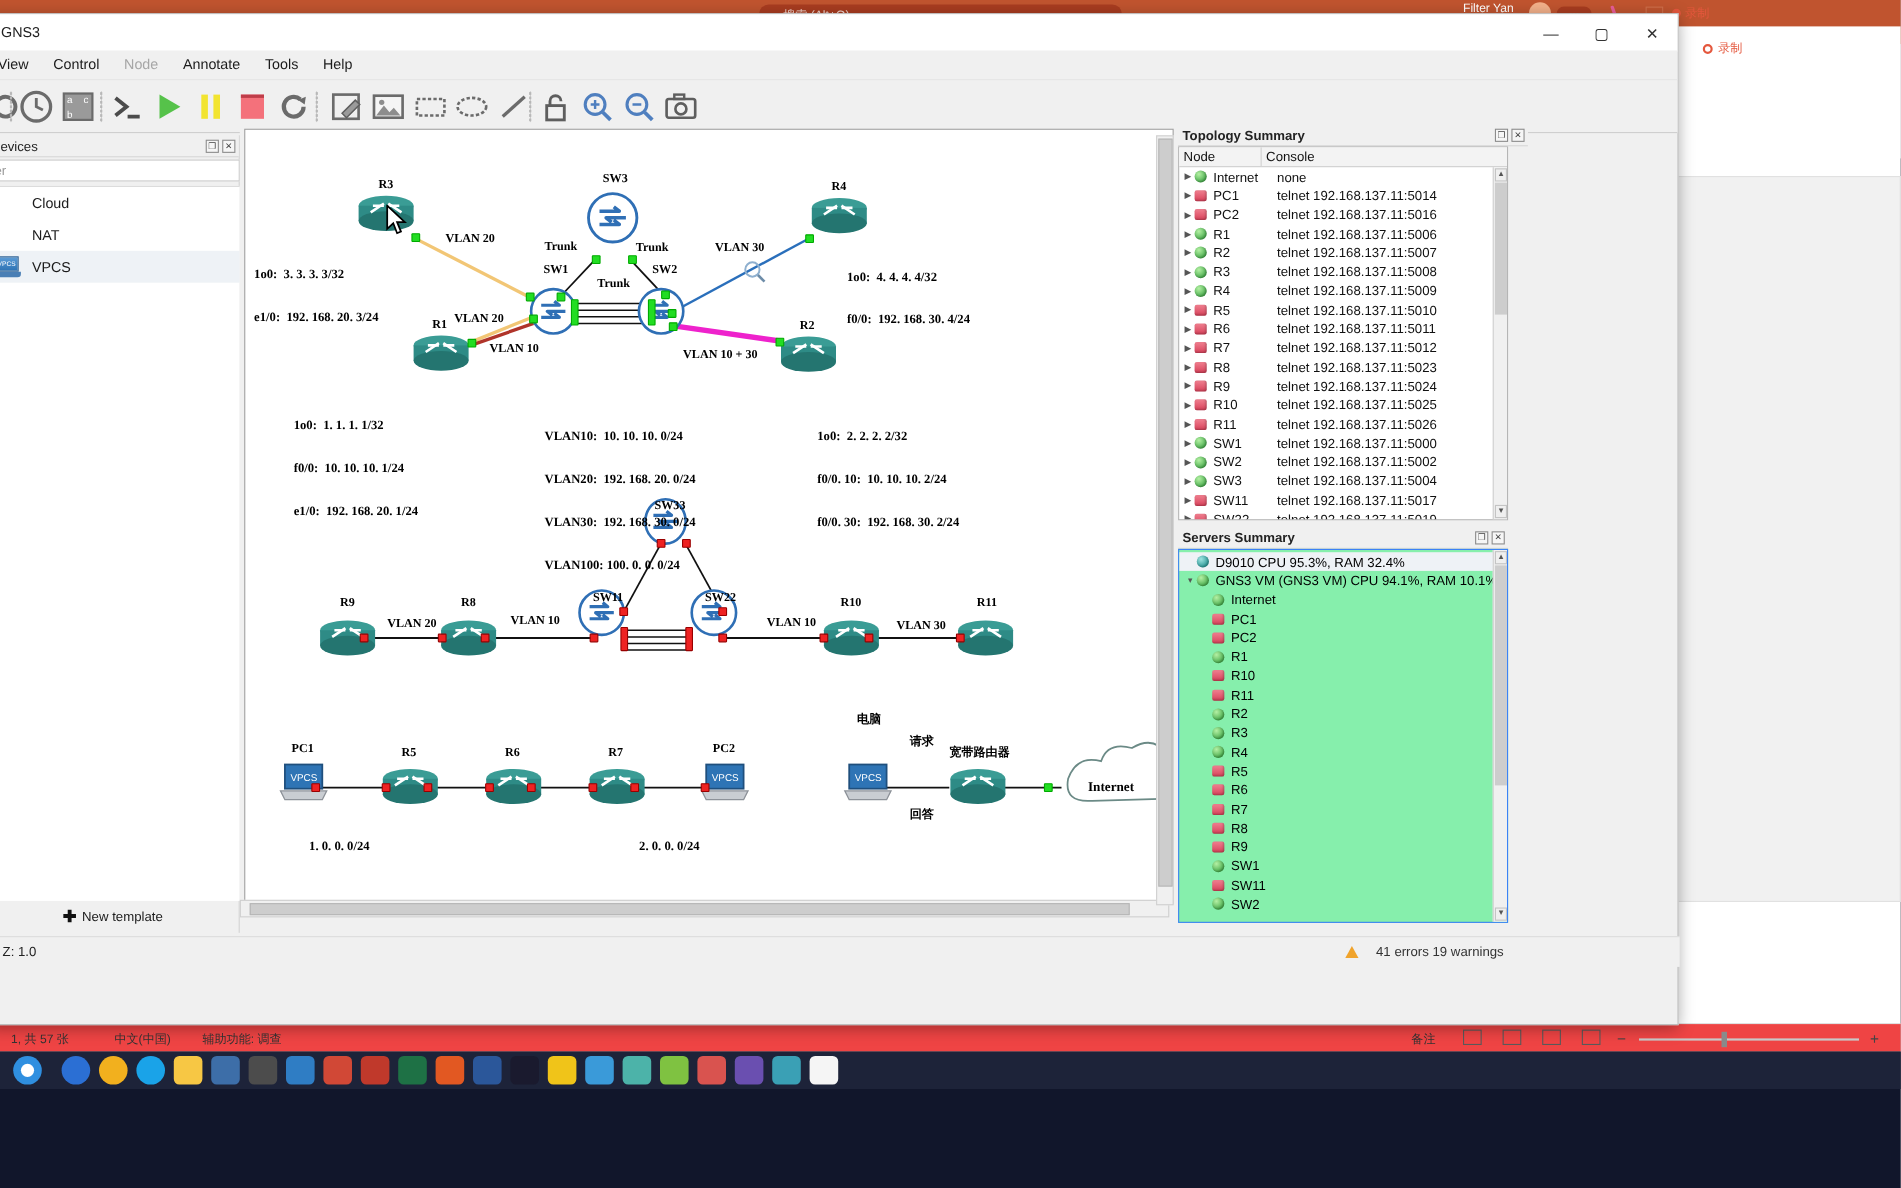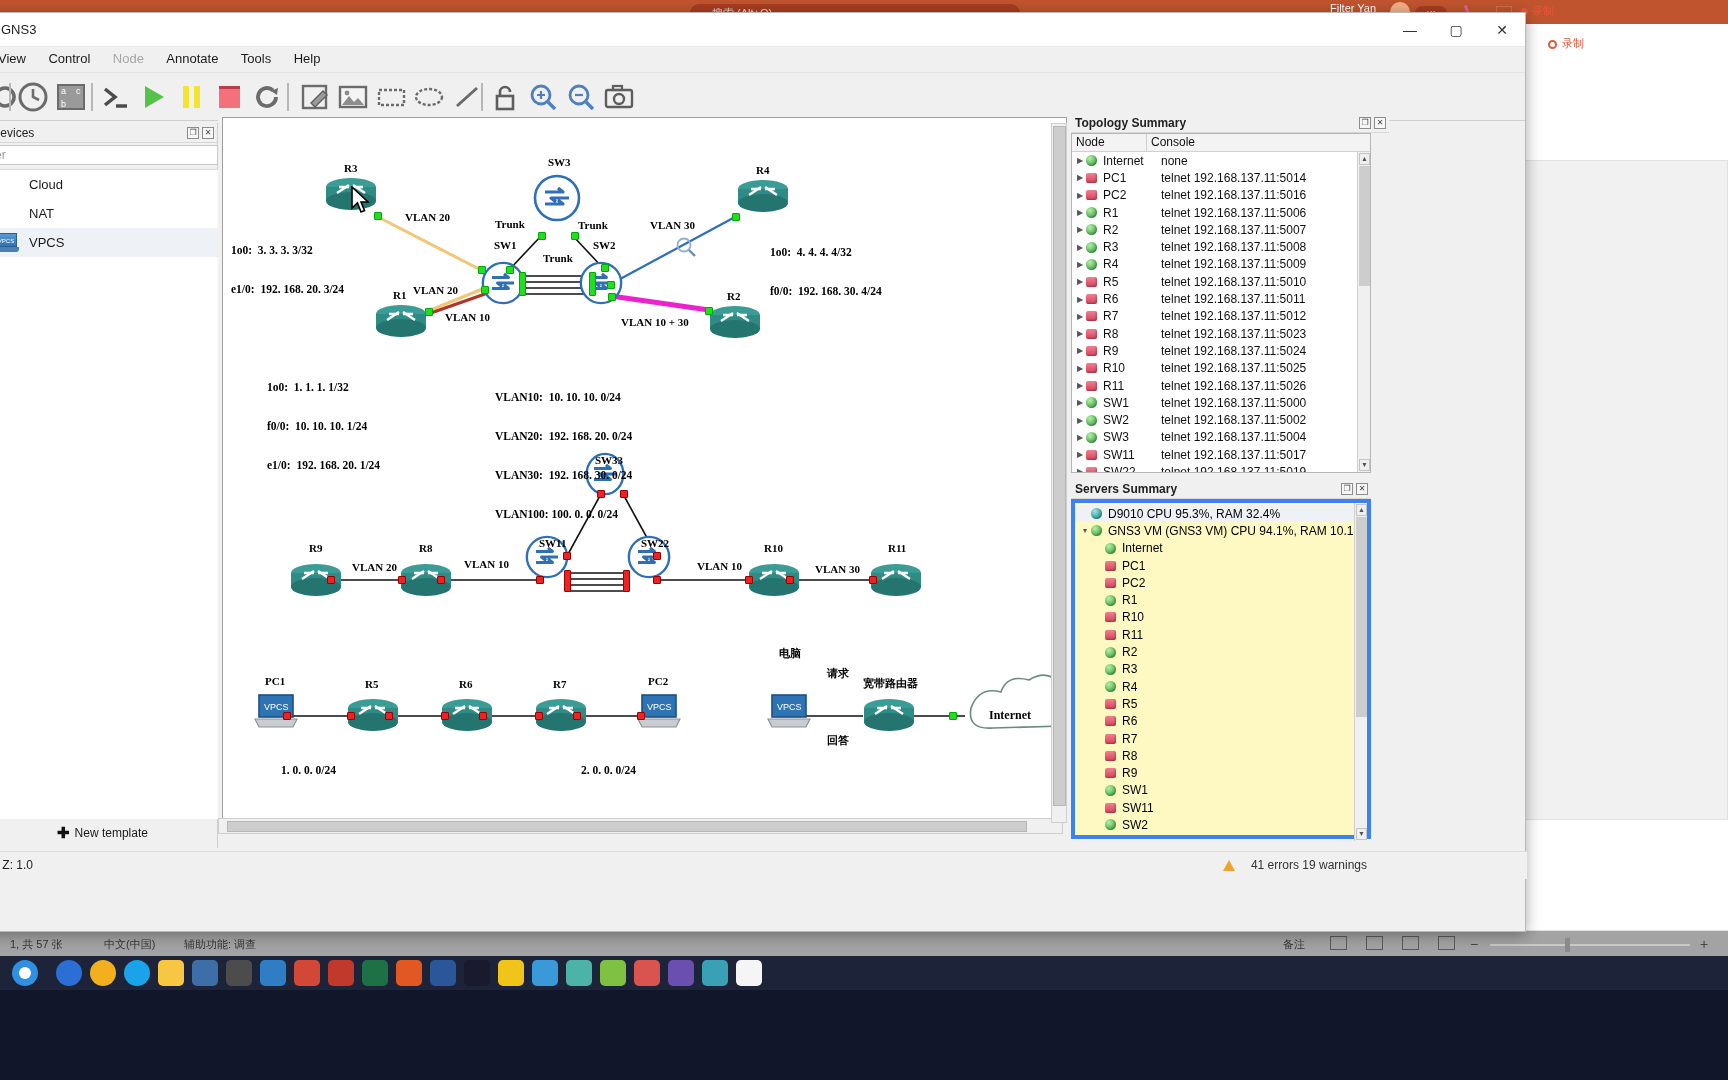--- a/index.html
+++ b/index.html
@@ -95,21 +95,21 @@
   #bg-notes-divider{
     position:absolute; left:150px; top:856px; width:1px; height:94px; background:#d8d8d8;
   }
   #bg-scroll-up{
     position:absolute; left:158px; top:912px; width:14px; height:14px;
     border:1px solid #cacaca; background:#f5f5f5; font-size:8px; text-align:center;
     line-height:12px; color:#777;
   }
   #bg-statusbar{
     position:absolute; left:0; top:930px; width:1728px; height:26px;
-    background:#a3a3a3; border-top:1px solid #e0e0e0; font-size:11px; color:#333;padding-left:20px;
+    background:#ef4444; border-top:1px solid #e0e0e0; font-size:11px; color:#333;padding-left:20px;
   }
   .sb-item{ position:absolute; top:6px; white-space:nowrap; }
   #bg-zoomminus{ position:absolute; left:1470px; top:936px; font-size:14px; color:#444; }
   #bg-zoomplus{ position:absolute; left:1700px; top:936px; font-size:14px; color:#444; }
   #bg-zoomtrack{
     position:absolute; left:1490px; top:944px; width:200px; height:2px; background:#c8c8c8;
   }
   #bg-zoomthumb{
     position:absolute; left:1565px; top:938px; width:5px; height:14px; background:#8a8a8a;
   }
@@ -314,21 +314,21 @@
     position:absolute; left:1px; top:14px; width:11px; height:120px; background:#cdcdcd;
   }
   .sc-arrow{
     position:absolute; left:1px; width:11px; height:12px; background:#efefef;
     border:1px solid #c4c4c4; font-size:7px; text-align:center; line-height:10px;
     color:#555;
   }
 
   #servers-box{
     position:absolute; left:0px; top:386px; width:300px; height:340px;
-    background:#fef9c3; border:4px solid #3b82f6;
+    background:#86efac; border:1px solid #3b82f6;
   }
   #srv-rows{ height:338px; overflow:hidden; font-size:12px; padding-top:2px;}
   .srv-row{ display:flex; align-items:center; height:17.3px; padding-left:4px; }
   .srv-row.sel{ background:#eef2f6; }
   .srv-row .ind{ width:12px; text-align:center; color:#555; font-size:8px;}
   .srv-row.child .ind{ width:26px; }
   .led.teal{ background:radial-gradient(circle at 35% 30%, #9fe3e0, #2f9c9a 70%); }
   #srv-vscroll{
     position:absolute; right:0; top:0; width:13px; height:338px;
     background:#f0f0f0; border-left:1px solid #d0d0d0;
@@ -891,20 +891,25 @@
         <div>1o0:  1. 1. 1. 1/32</div>
         <div>f0/0:  10. 10. 10. 1/24</div>
         <div>e1/0:  192. 168. 20. 1/24</div>
       </div>
       <div class="tg-addr" style="left:272px;top:247px">
         <div>VLAN10:  10. 10. 10. 0/24</div>
         <div>VLAN20:  192. 168. 20. 0/24</div>
         <div>VLAN30:  192. 168. 30. 0/24</div>
         <div>VLAN100: 100. 0. 0. 0/24</div>
       </div>
+      <div class="tg-addr" style="left:520px;top:247px">
+        <div>1o0:  2. 2. 2. 2/32</div>
+        <div>f0/0. 10:  10. 10. 10. 2/24</div>
+        <div>f0/0. 30:  192. 168. 30. 2/24</div>
+      </div>
       <div class="tg-addr" style="left:58px;top:620px">
         <div>1. 0. 0. 0/24</div>
       </div>
       <div class="tg-addr" style="left:358px;top:620px">
         <div>2. 0. 0. 0/24</div>
       </div>
 
       <div style="position:absolute;left:127px;top:68px">
         <svg width="24" height="30" viewBox="0 0 24 30">
             <path d="M2 1 L2 22 L7.5 17 L11 26 L14.5 24.5 L11 16 L18 16 Z" fill="#fff" stroke="#000" stroke-width="1.6"></path>

